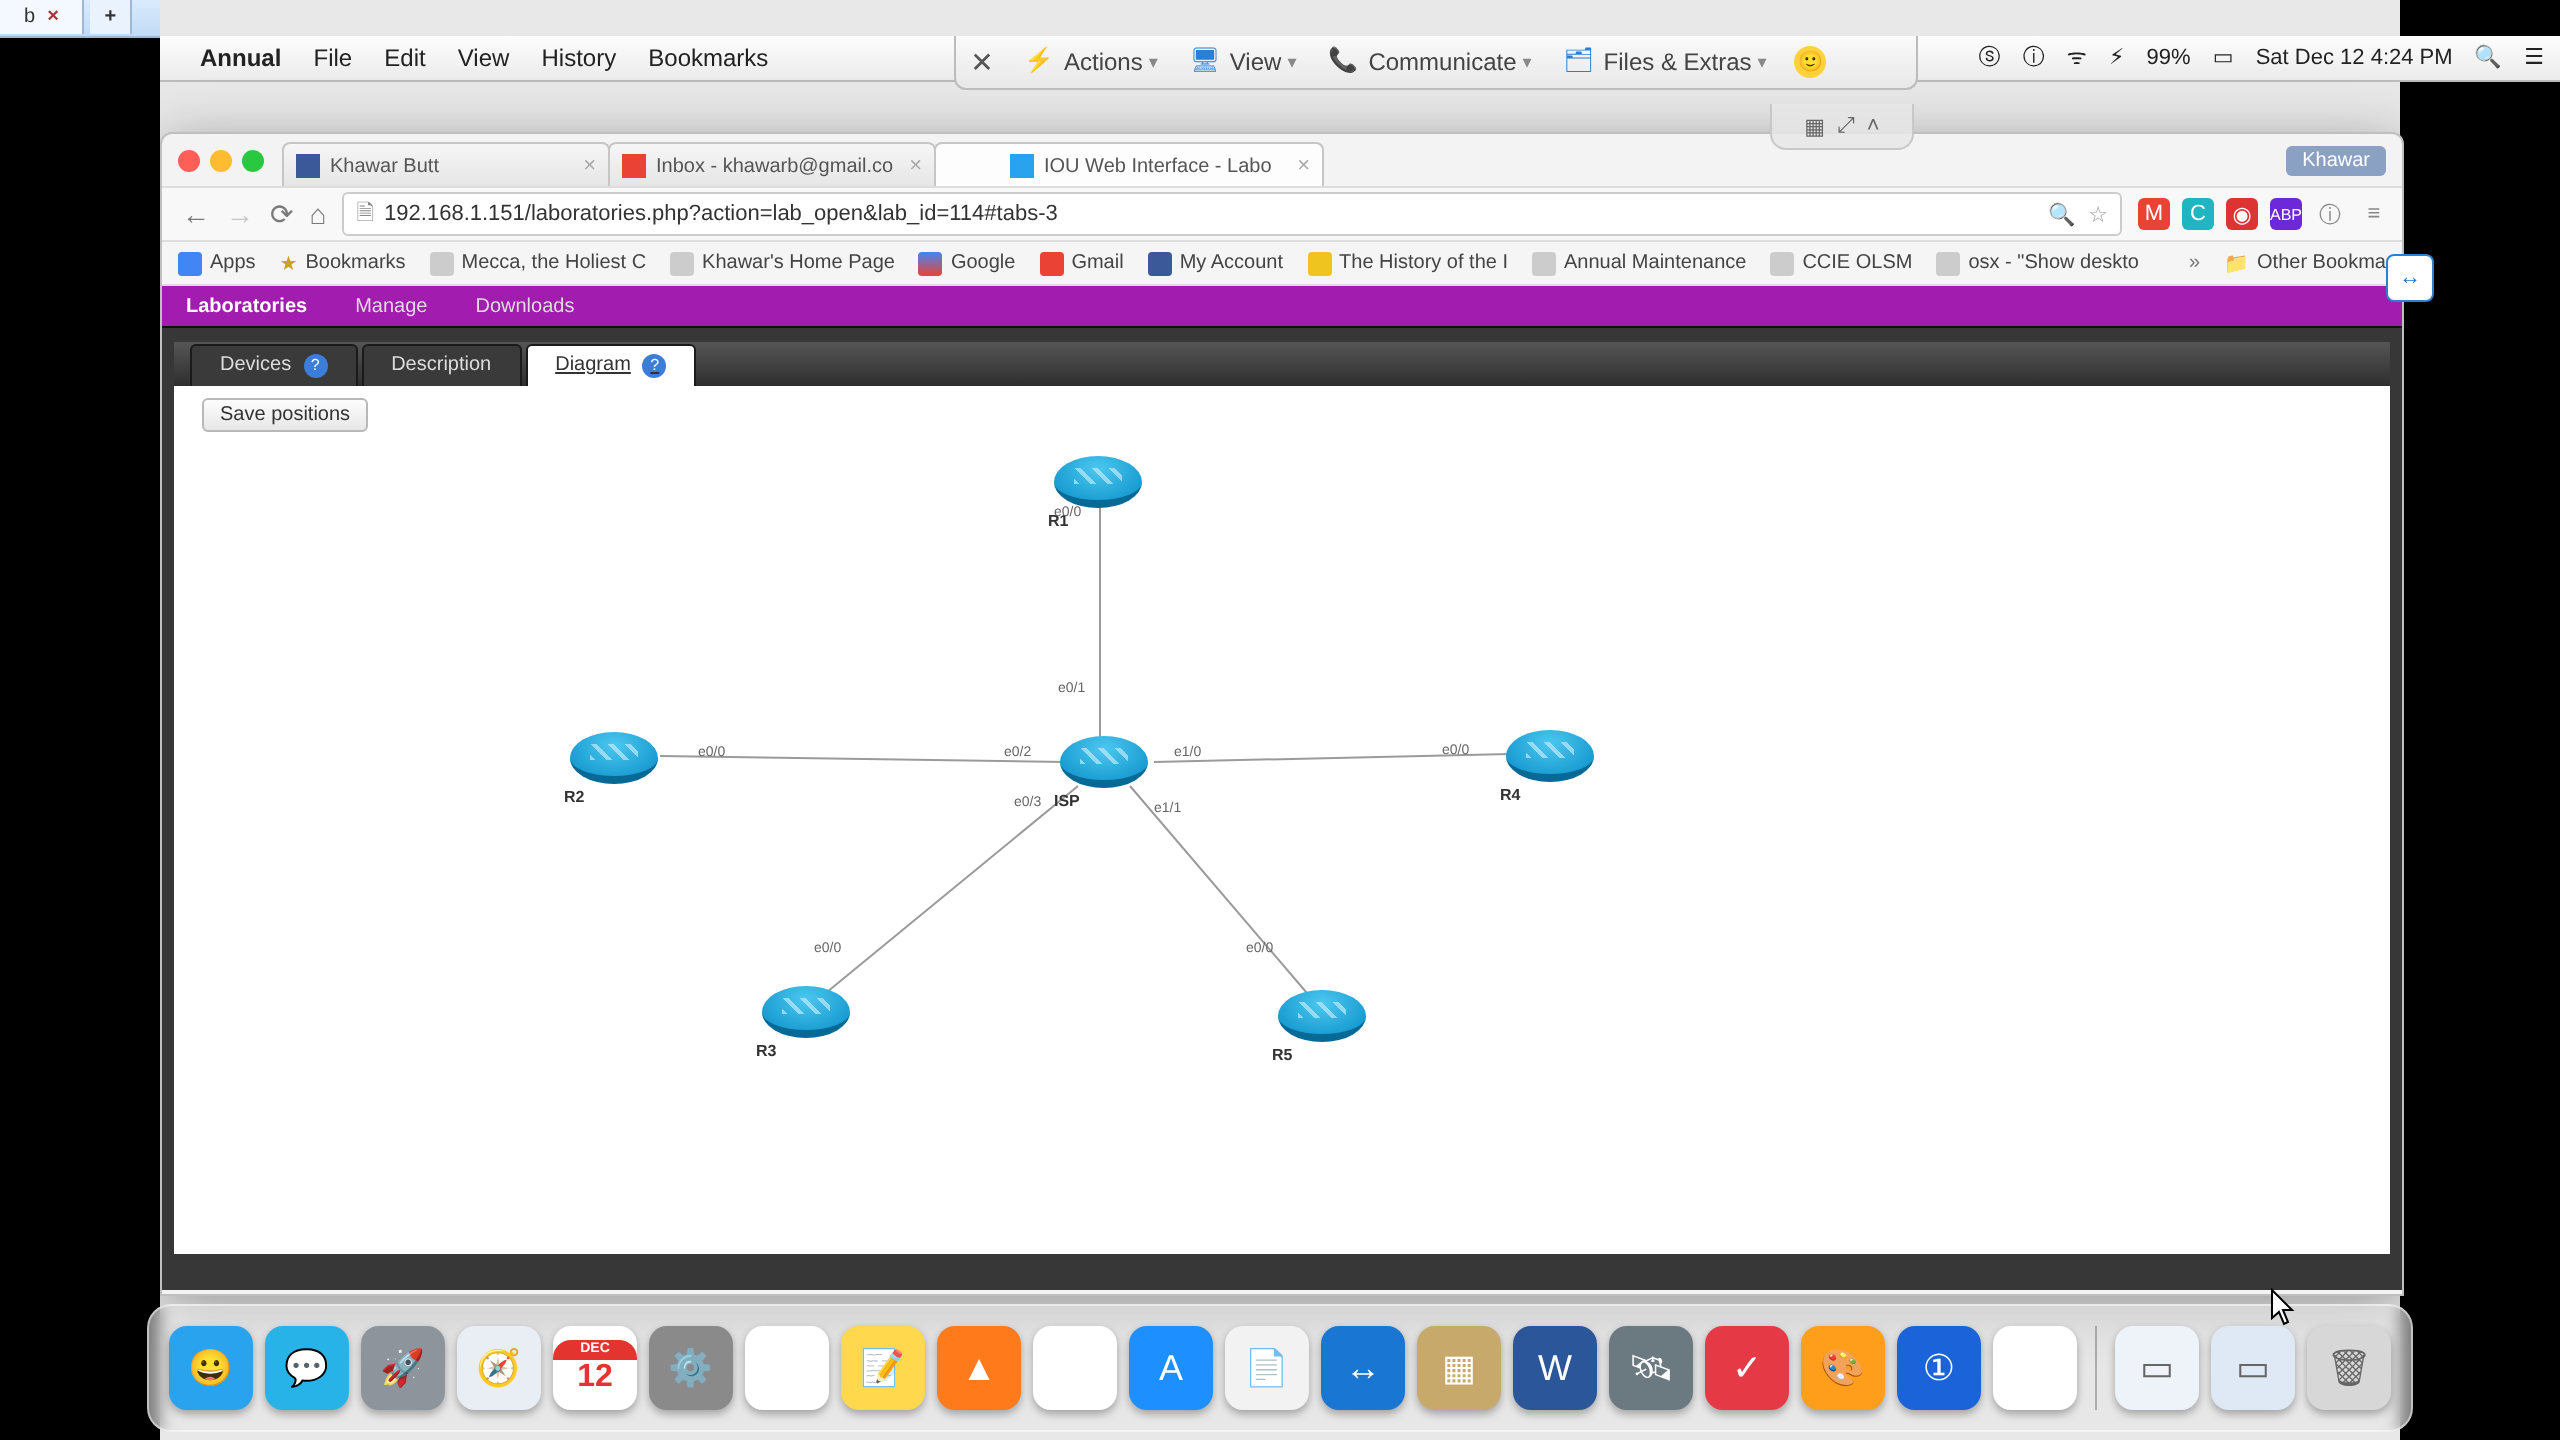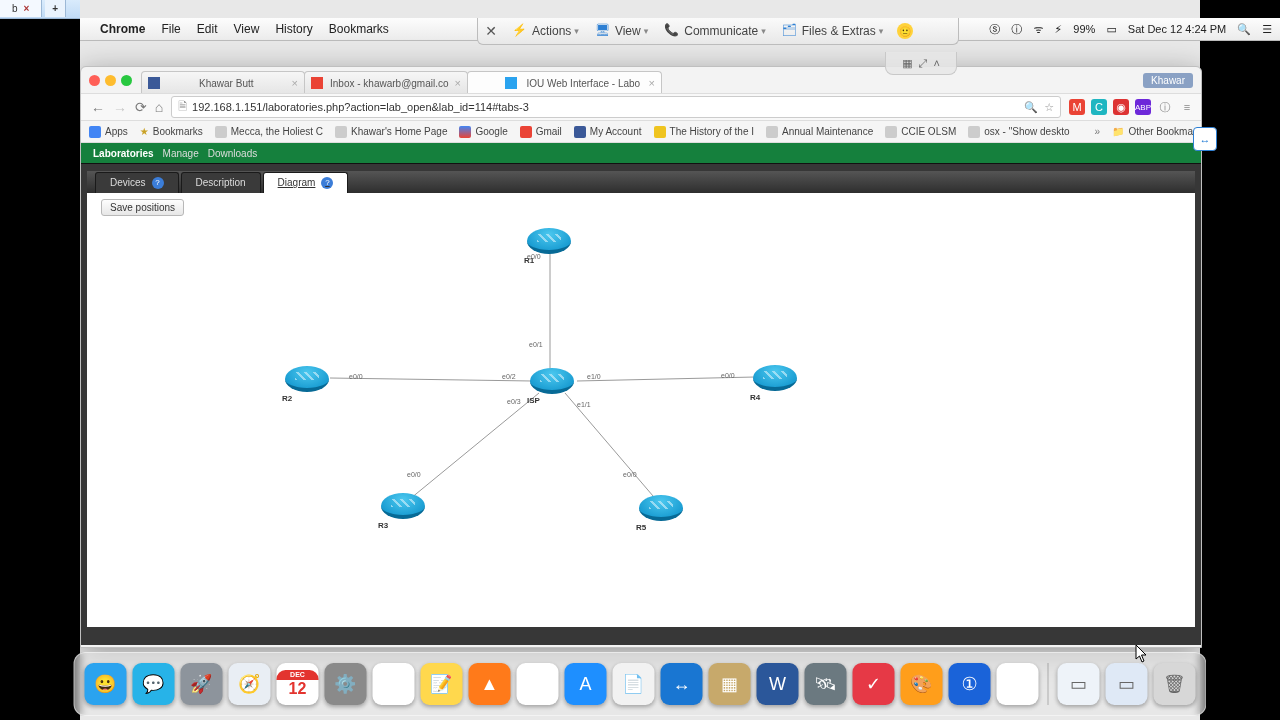--- a/index.html
+++ b/index.html
@@ -31,35 +31,35 @@
   
   .chrome{position:absolute;left:0;top:66px;width:1120px;height:580px;background:#f3f3f3;border:1px solid #bfbfbf;border-radius:6px 6px 0 0;box-shadow:0 6px 30px rgba(0,0,0,.35);}
   .chrome .traffic{position:absolute;left:8px;top:8px;}
   .chrome .traffic i{display:inline-block;width:11px;height:11px;border-radius:50%;margin-right:5px;}
   .tred{background:#ff5f57;}.tyel{background:#febc2e;}.tgrn{background:#28c840;}
   .chrome .userchip{position:absolute;right:8px;top:6px;background:#8aa1c4;color:#fff;padding:2px 8px;border-radius:3px;font-size:10px;}
   .chrome-tabs{position:absolute;left:60px;top:4px;height:22px;display:flex;}
   .chrome-tab{width:150px;height:22px;background:linear-gradient(#f6f6f6,#e5e5e5);border:1px solid #c6c6c6;border-bottom:none;border-radius:4px 4px 0 0;margin-right:-1px;display:flex;align-items:center;padding:0 6px;font-size:10px;color:#555;overflow:hidden;white-space:nowrap;}
   .chrome-tab.active{background:#fdfdfd;padding-left:37px;}
   .chrome-tab .favicon{width:12px;height:12px;margin-right:5px;flex:none;}
-  .chrome-tab .tx{flex:1;overflow:hidden;text-overflow:ellipsis;text-align:center;}
+  .chrome-tab .tx{flex:1;overflow:hidden;text-overflow:ellipsis;}
   .chrome-tab .tclose{color:#aaa;margin-left:4px;font-size:11px;}
   .omnibar{position:absolute;left:0;top:26px;width:100%;height:28px;background:#f8f8f8;border-top:1px solid #ddd;border-bottom:1px solid #ddd;display:flex;align-items:center;padding:0 6px;box-sizing:border-box;}
   .omnibar .nav{color:#7a7a7a;margin:0 4px;font-size:14px;}
   .urlbox{flex:1;height:20px;border:1px solid #ccc;border-radius:3px;background:#fff;display:flex;align-items:center;padding:0 6px;font-size:11px;color:#333;margin:0 4px;}
   .urlbox .doc{color:#888;margin-right:5px;}
   .omni-icons{display:flex;align-items:center;gap:6px;margin-left:4px;}
   .omni-icons .oi{width:16px;height:16px;display:flex;align-items:center;justify-content:center;font-size:11px;border-radius:3px;}
   .bm-bar{position:absolute;left:0;top:54px;width:100%;height:22px;background:#f5f5f5;border-bottom:1px solid #ddd;display:flex;align-items:center;padding:0 8px;box-sizing:border-box;gap:12px;font-size:10px;color:#444;overflow:hidden;white-space:nowrap;}
   .bm-bar .bm{display:flex;align-items:center;gap:4px;}
   .bm-bar .bm .bi{width:12px;height:12px;background:#ccc;border-radius:2px;}
   .bm-bar .spacer{flex:1;}
   
   .page{position:absolute;left:0;top:76px;width:100%;height:502px;background:#373737;}
-  .topnav{height:20px;background:#15803d;border-bottom:1px solid #111;display:flex;align-items:center;padding:0 12px;gap:9px;}
+  .topnav{height:20px;background:#a21caf;border-bottom:1px solid #111;display:flex;align-items:center;padding:0 12px;gap:24px;}
   .topnav a{color:#ddd;font-size:10px;}
   .topnav a.active{color:#fff;font-weight:bold;}
   .panel{position:absolute;left:6px;top:28px;right:6px;bottom:18px;background:#fff;}
   .panel-tabs{height:22px;background:linear-gradient(#555,#2e2e2e);display:flex;align-items:flex-end;padding-left:8px;border-bottom:1px solid #111;}
   .ptab{height:20px;line-height:20px;padding:0 14px;background:#3a3a3a;color:#ddd;font-size:10px;border:1px solid #1a1a1a;border-bottom:none;border-radius:3px 3px 0 0;margin-right:2px;display:flex;align-items:center;gap:6px;}
   .ptab.active{background:#fff;color:#333;text-decoration:underline;}
   .ptab .badge{width:12px;height:12px;border-radius:50%;background:#3b7dd8;color:#fff;font-size:8px;display:flex;align-items:center;justify-content:center;}
   .panel-body{position:absolute;left:0;top:22px;right:0;bottom:0;background:#fff;}
   .savebtn{position:absolute;left:14px;top:6px;background:linear-gradient(#fdfdfd,#e7e7e7);border:1px solid #b8b8b8;border-radius:3px;padding:2px 8px;font-size:10px;color:#333;}
   .diagram{position:absolute;left:0;top:30px;right:0;bottom:0;}
@@ -90,21 +90,21 @@
     <span>–</span>
     <span>□</span>
     <span>×</span>
   </span>
 </div>
 
 <div class="screen">
 
   <div class="mac-menubar">
     <span class="apple"></span>
-    <span class="m bold">Chrome</span>
+    <span class="m bold">Annual</span>
     <span class="m">File</span>
     <span class="m">Edit</span>
     <span class="m">View</span>
     <span class="m">History</span>
     <span class="m">Bookmarks</span>
     <span class="right">
       <span>ⓢ</span>
       <span>ⓘ</span>
       <span>ᯤ</span>
       <span>⚡︎</span>

